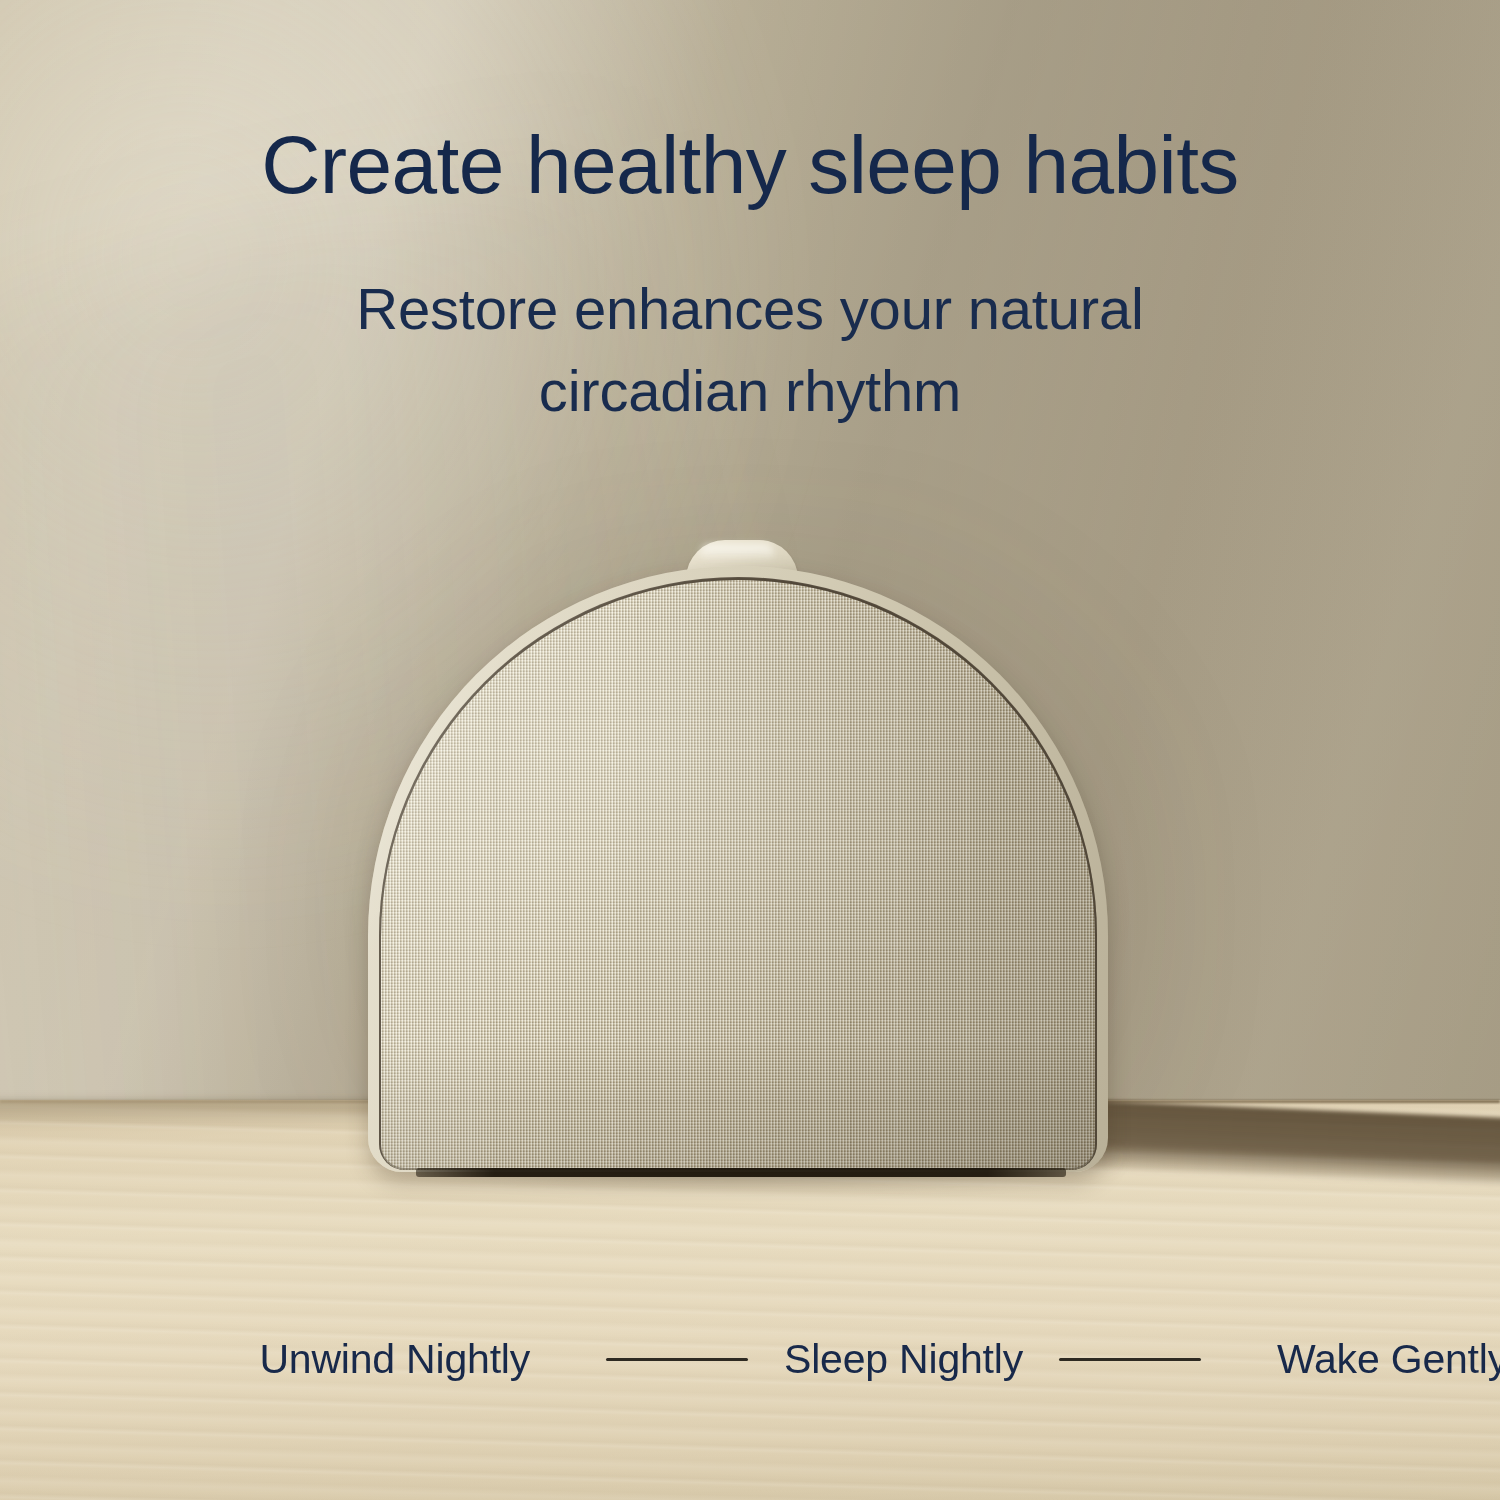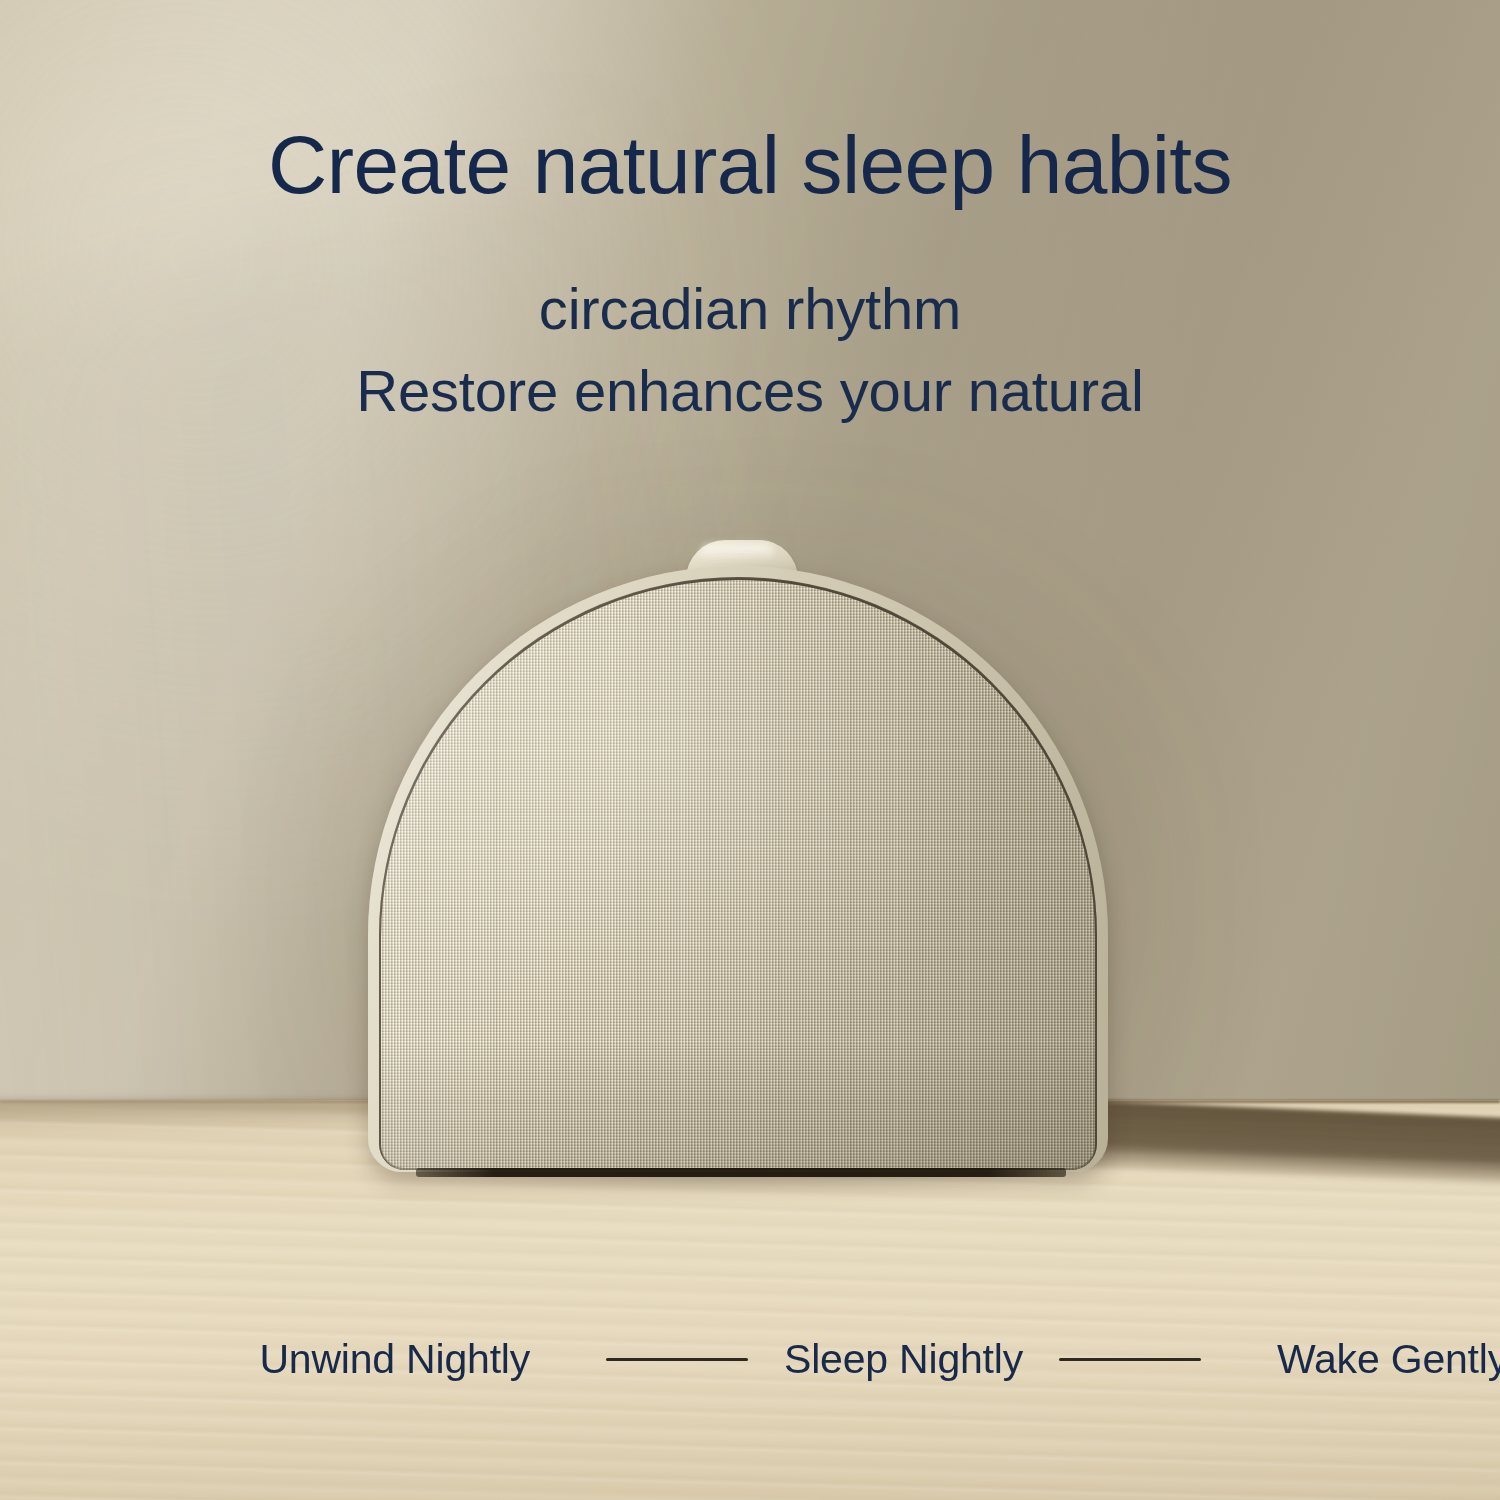--- a/index.html
+++ b/index.html
@@ -214,25 +214,25 @@
     <div class="device-shell"></div>
     <div class="device-inner-shadow"></div>
     <div class="device-fabric">
       <div class="device-fabric-shade"></div>
     </div>
     <div class="device-rim-line"></div>
     <div class="device-shell-hi"></div>
     <div class="device-base-line"></div>
   </div>
 
-  <div class="headline">Create natural sleep habits</div>
+  <div class="headline">Create healthy sleep habits</div>
 
   <div class="subhead">
+    <div>Restore enhances your natural</div>
     <div>circadian rhythm</div>
-    <div>Restore enhances your natural</div>
   </div>
 
   <div class="footer">
     <span class="footer-label">Unwind Nightly</span>
     <span class="sp-a"></span>
     <span class="footer-rule"></span>
     <span class="footer-label">Sleep Nightly</span>
     <span class="footer-rule"></span>
     <span class="sp-b"></span>
     <span class="footer-label">Wake Gently</span>

